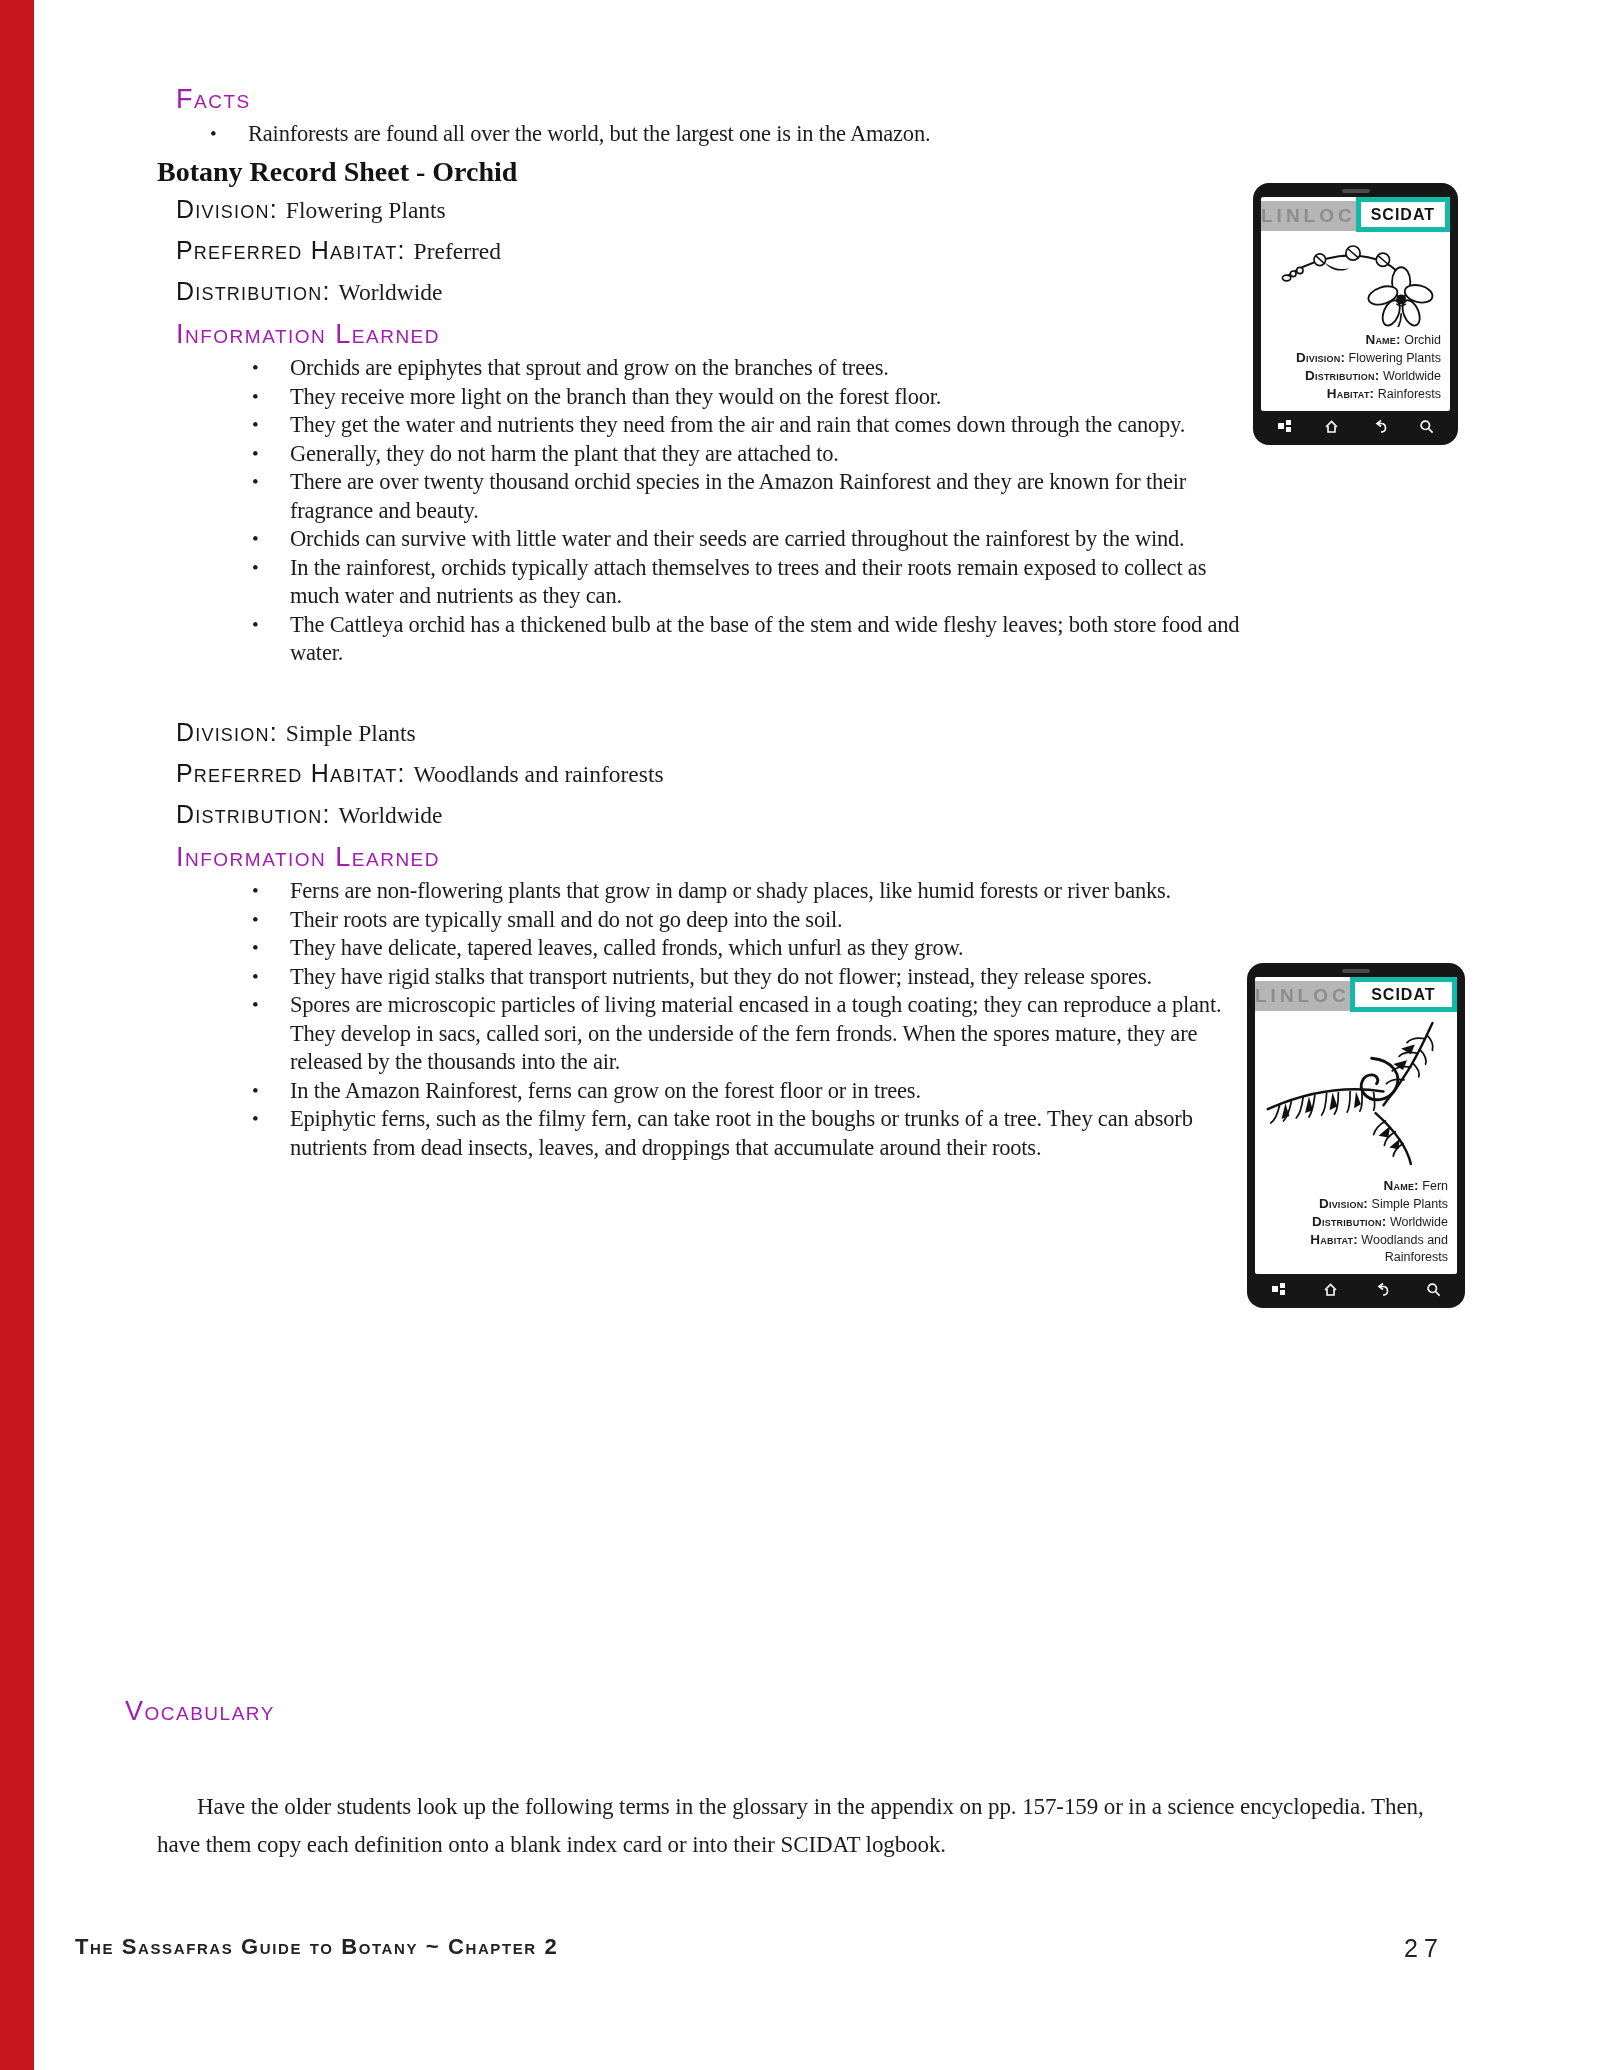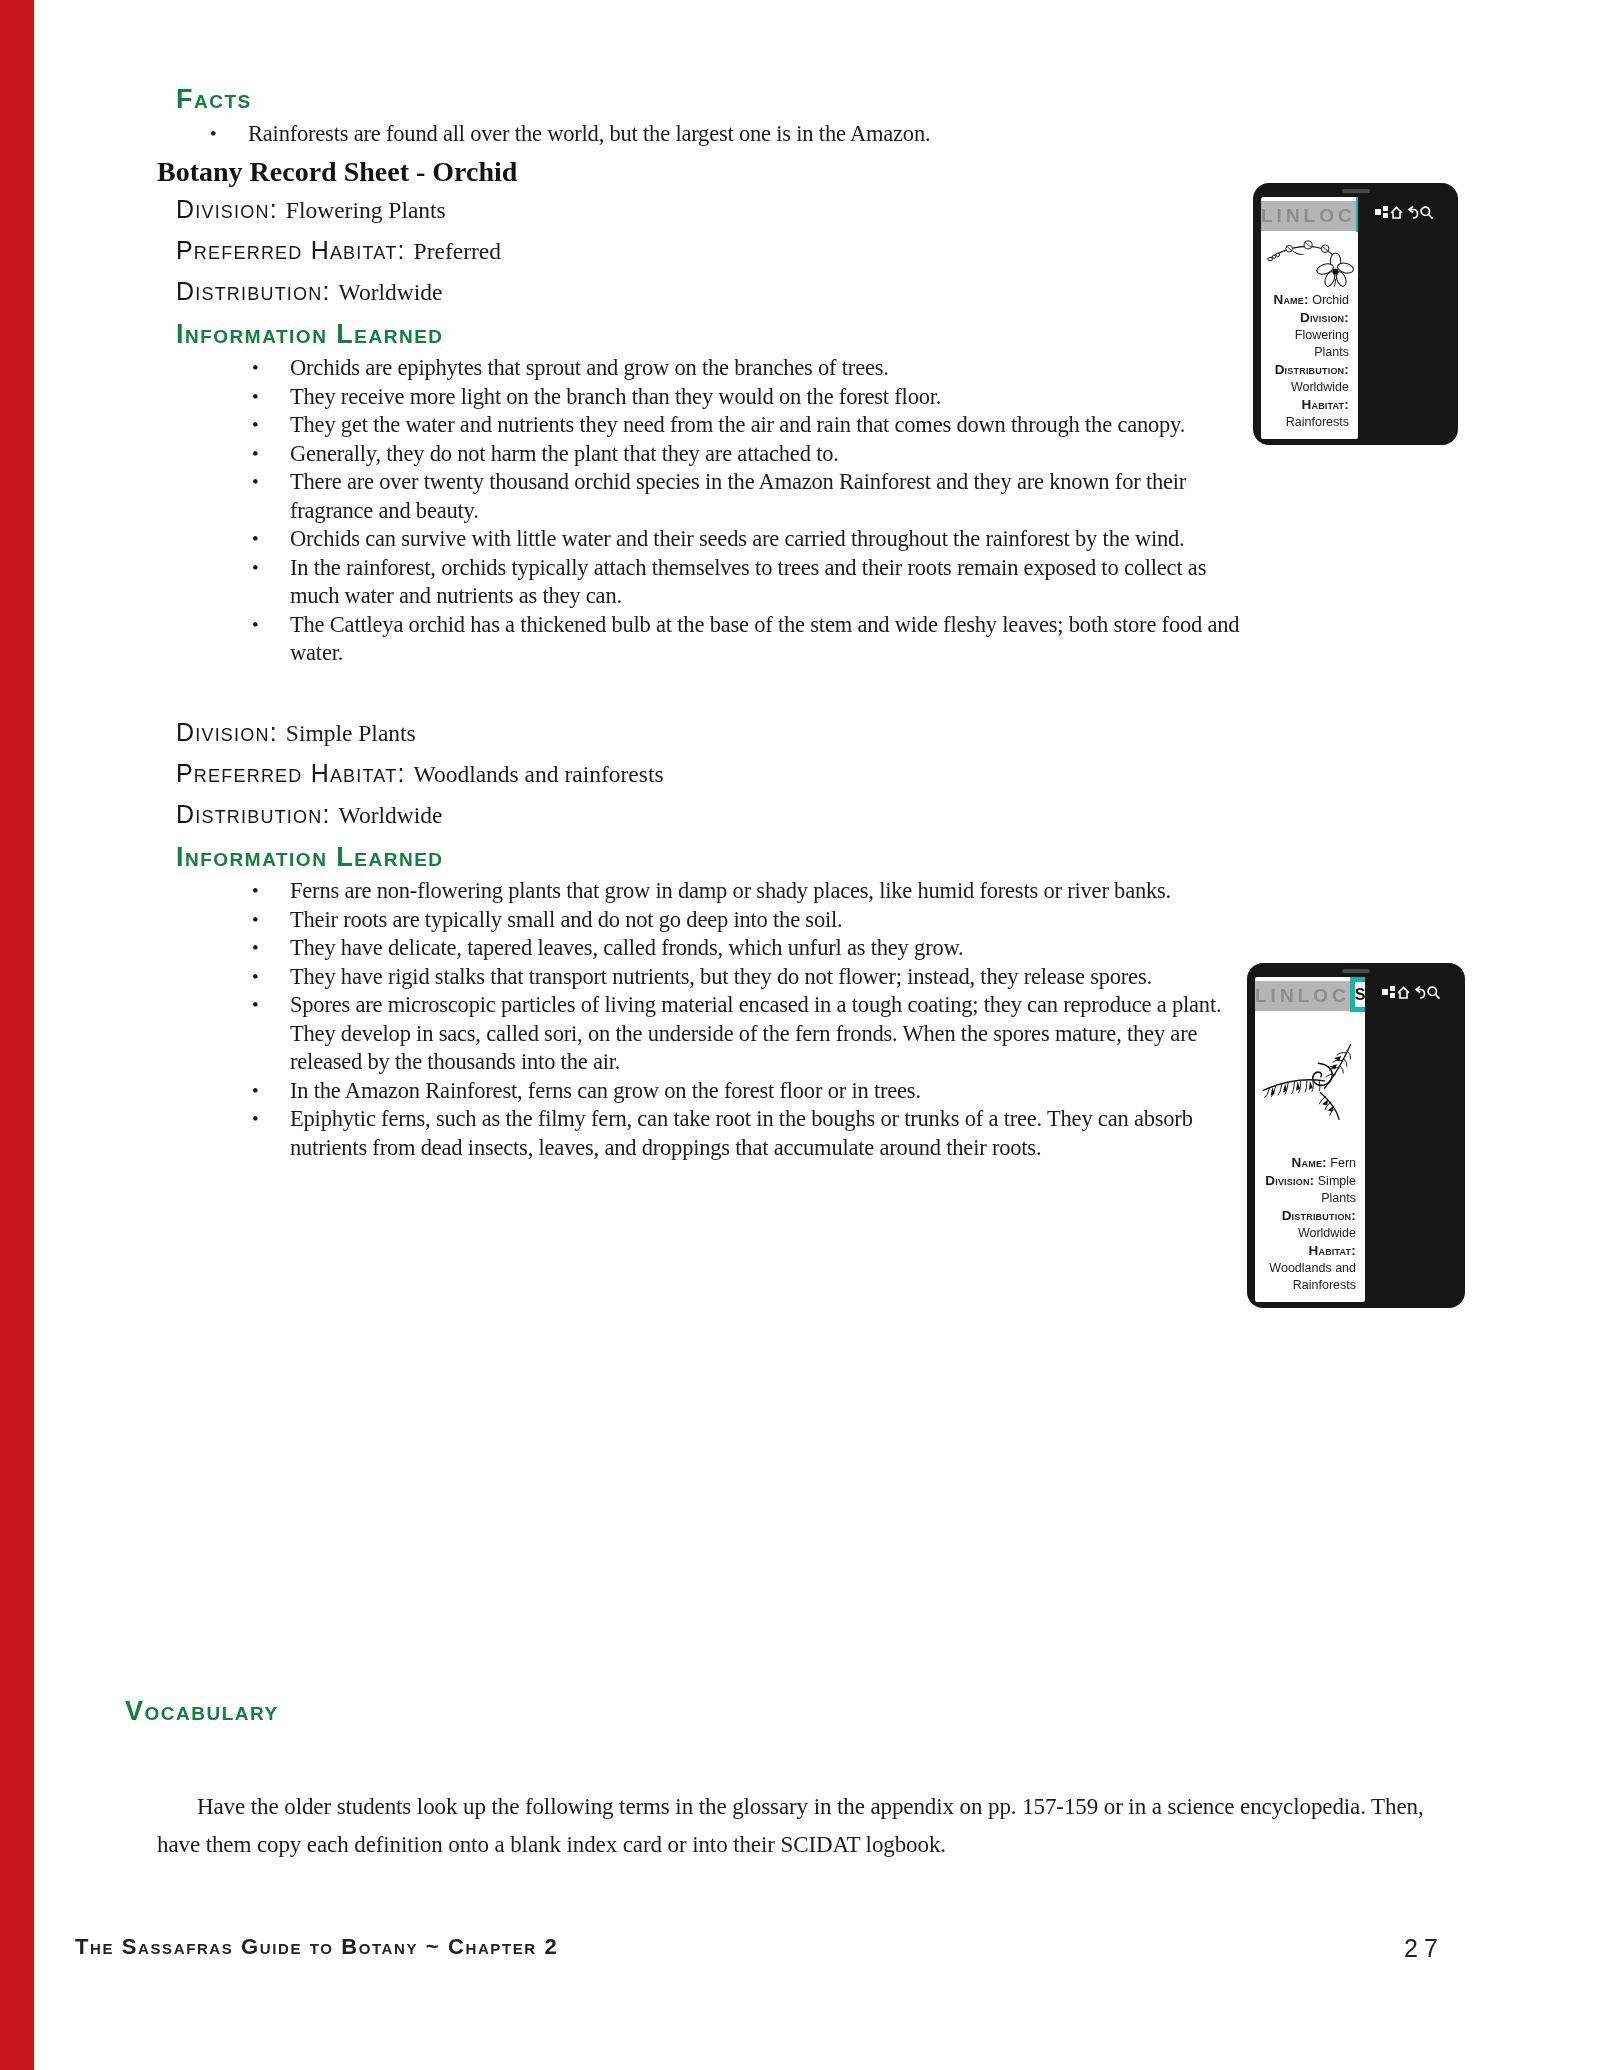--- a/index.html
+++ b/index.html
@@ -7,21 +7,21 @@
   .page {
     position:relative; width:1600px; height:2070px; background:#ffffff;
     font-family:"Liberation Serif", serif; color:#1c1c1c; overflow:hidden;
     margin:0 auto;
   }
   .red-stripe { position:absolute; left:0; top:0; width:34px; height:2070px; background:#c8161e; }
 
   
   .sc {
     font-family:"Liberation Sans", sans-serif; font-variant:small-caps;
-    font-weight:700; letter-spacing:1.5px; color:#15803d;
+    font-weight:400; letter-spacing:1.5px; color:#a21caf;
   }
   h3.sc { font-size:27px; line-height:30px; }
 
   
   .bullets { list-style:none; }
   .bullets li { display:flex; font-size:22.5px; letter-spacing:-0.2px; line-height:28.5px; }
   .bullets .marker { width:38px; flex:none; font-size:19px; }
   .bullets .btxt { max-width:950px; }
 
   .facts { position:absolute; left:176px; top:84px; }
@@ -52,21 +52,21 @@
     font-weight:700; font-size:22px; letter-spacing:1.6px; color:#222;
   }
   .page-num {
     position:absolute; left:1404px; top:1934px;
     font-family:"Liberation Sans", sans-serif; font-size:25px; letter-spacing:6px; color:#222;
   }
 
   
   .device {
     position:absolute; background:#161616; border-radius:16px;
-    display:flex; flex-direction:row; padding:14px 8px 6px;
+    display:flex; flex-direction:column; padding:14px 8px 6px;
   }
   #device-orchid { left:1253px; top:183px; width:205px; height:262px; }
   #device-fern   { left:1247px; top:963px; width:218px; height:345px; }
   .speaker { position:absolute; top:6px; left:50%; transform:translateX(-50%); width:28px; height:4px; background:#4a4a4a; border-radius:2px; }
   .screen { background:#fff; border-radius:2px; flex:1; display:flex; flex-direction:column; overflow:hidden; }
   .dheader { display:flex; flex:none; align-items:flex-end; }
   .tab-linloc {
     flex:1; height:30px; margin-bottom:1px; background:#b5b5b5; color:#8d8d8d;
     font-family:"Liberation Sans", sans-serif; font-weight:700; font-size:19px; letter-spacing:4px;
     display:flex; align-items:center; justify-content:center;

